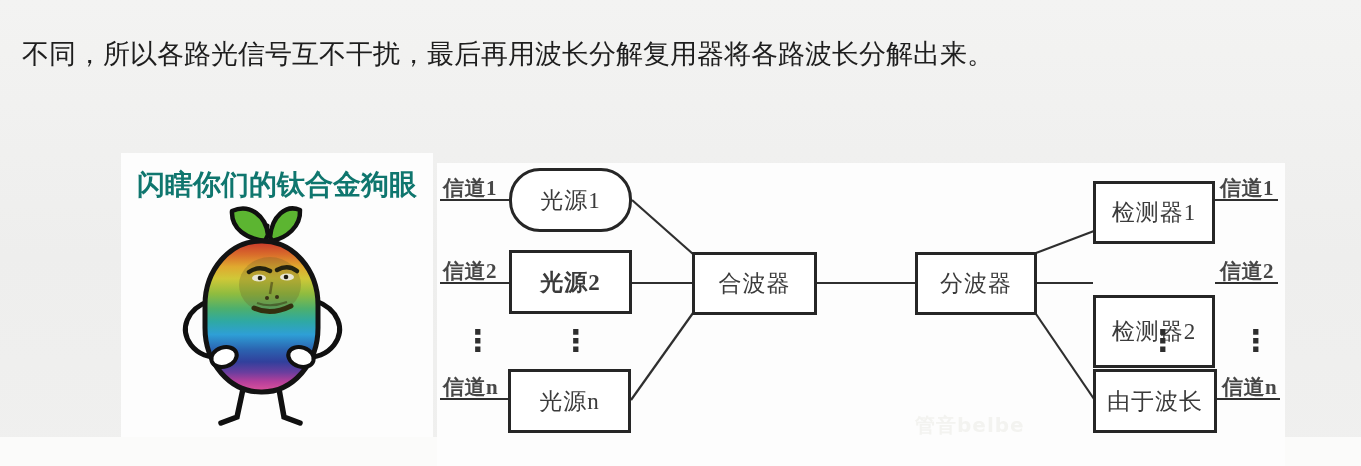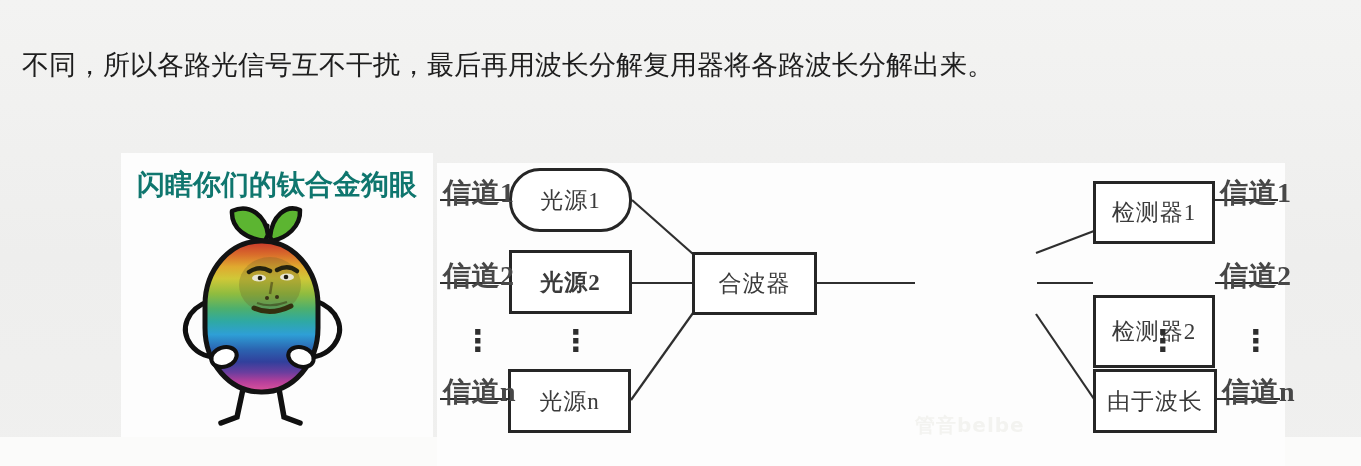--- a/index.html
+++ b/index.html
@@ -6,36 +6,36 @@
   body{width:1361px;height:466px;overflow:hidden;
        font-family:"Liberation Serif","DejaVu Serif",serif;}
   .page{position:relative;width:1361px;height:466px;
         background:linear-gradient(180deg,#f3f3f2 0%,#eeeeed 55%,#f0f0ef 100%);}
   .bottom-strip{position:absolute;left:0;top:437px;width:1361px;height:29px;
         background:#fbfbfa;}
   
   .intro-line{position:absolute;left:22px;white-space:nowrap;
         font-size:27px;color:#1e1e1e;letter-spacing:0;}
   .intro-line b{font-weight:bold;color:#141414;}
-  #line1{top:14px;} #line2{top:47px;}
+  #line1{top:14px;} #line2{top:36px;}
   
   .meme-panel{position:absolute;left:121px;top:153px;width:312px;height:284px;
         background:#fdfdfd;}
   .meme-title{position:absolute;left:0;top:13px;width:312px;text-align:center;
         font-family:"DejaVu Sans","Liberation Sans",sans-serif;
         font-weight:900;font-size:28px;color:#0f766e;letter-spacing:0px;white-space:nowrap;}
   .meme-svg{position:absolute;left:0;top:0;width:312px;height:284px;}
   
   .diagram-panel{position:absolute;left:437px;top:163px;width:848px;height:303px;
         background:#fdfdfd;}
   .wires{position:absolute;left:0;top:0;width:848px;height:303px;}
   .dbox{position:absolute;box-sizing:border-box;border:3px solid #262626;background:#fff;
         display:flex;align-items:center;justify-content:center;
         font-size:23px;color:#3b3b3b;letter-spacing:1px;}
-  .chan{position:absolute;font-size:28px;font-weight:600;color:#474747;
+  .chan{position:absolute;font-size:21px;font-weight:600;color:#474747;
         letter-spacing:0.5px;white-space:nowrap;}
   .dots{position:absolute;font-family:"DejaVu Sans",sans-serif;font-weight:bold;
         font-size:30px;line-height:30px;color:#2e2e2e;}
   .watermark{position:absolute;left:478px;top:249px;width:130px;
         font-family:"DejaVu Sans",sans-serif;font-weight:bold;font-size:20px;
         color:#f3f3f0;letter-spacing:1px;}
 </style>
 </head>
 <body>
 
@@ -127,20 +127,21 @@
         <path d="M778,120 H841"></path>
         <path d="M780,236 H843"></path>
       </g>
     </svg>
 
     <div class="dbox" style="left:72px;top:5px;width:123px;height:64px;border-radius:31px;">光源1</div>
     <div class="dbox" style="left:72px;top:87px;width:123px;height:64px;font-weight:bold;">光源2</div>
     <div class="dbox" style="left:71px;top:206px;width:123px;height:64px;">光源n</div>
 
     <div class="dbox" style="left:255px;top:89px;width:125px;height:63px;">合波器</div>
+    <div class="dbox" style="left:478px;top:89px;width:122px;height:63px;">分波器</div>
 
     <div class="dbox" style="left:656px;top:6px;width:122px;height:63px;margin-top:12px;">检测器1</div>
     <div class="dbox" style="left:656px;top:96px;width:122px;height:73px;margin-top:36px;">检测器2</div>
     <div class="dbox" style="left:656px;top:206px;width:124px;height:64px;">由于波长</div>
 
     <div class="chan" style="left:6px;top:11px;">信道1</div>
     <div class="chan" style="left:6px;top:94px;">信道2</div>
     <div class="chan" style="left:6px;top:210px;">信道n</div>
 
     <div class="chan" style="left:783px;top:11px;">信道1</div>

